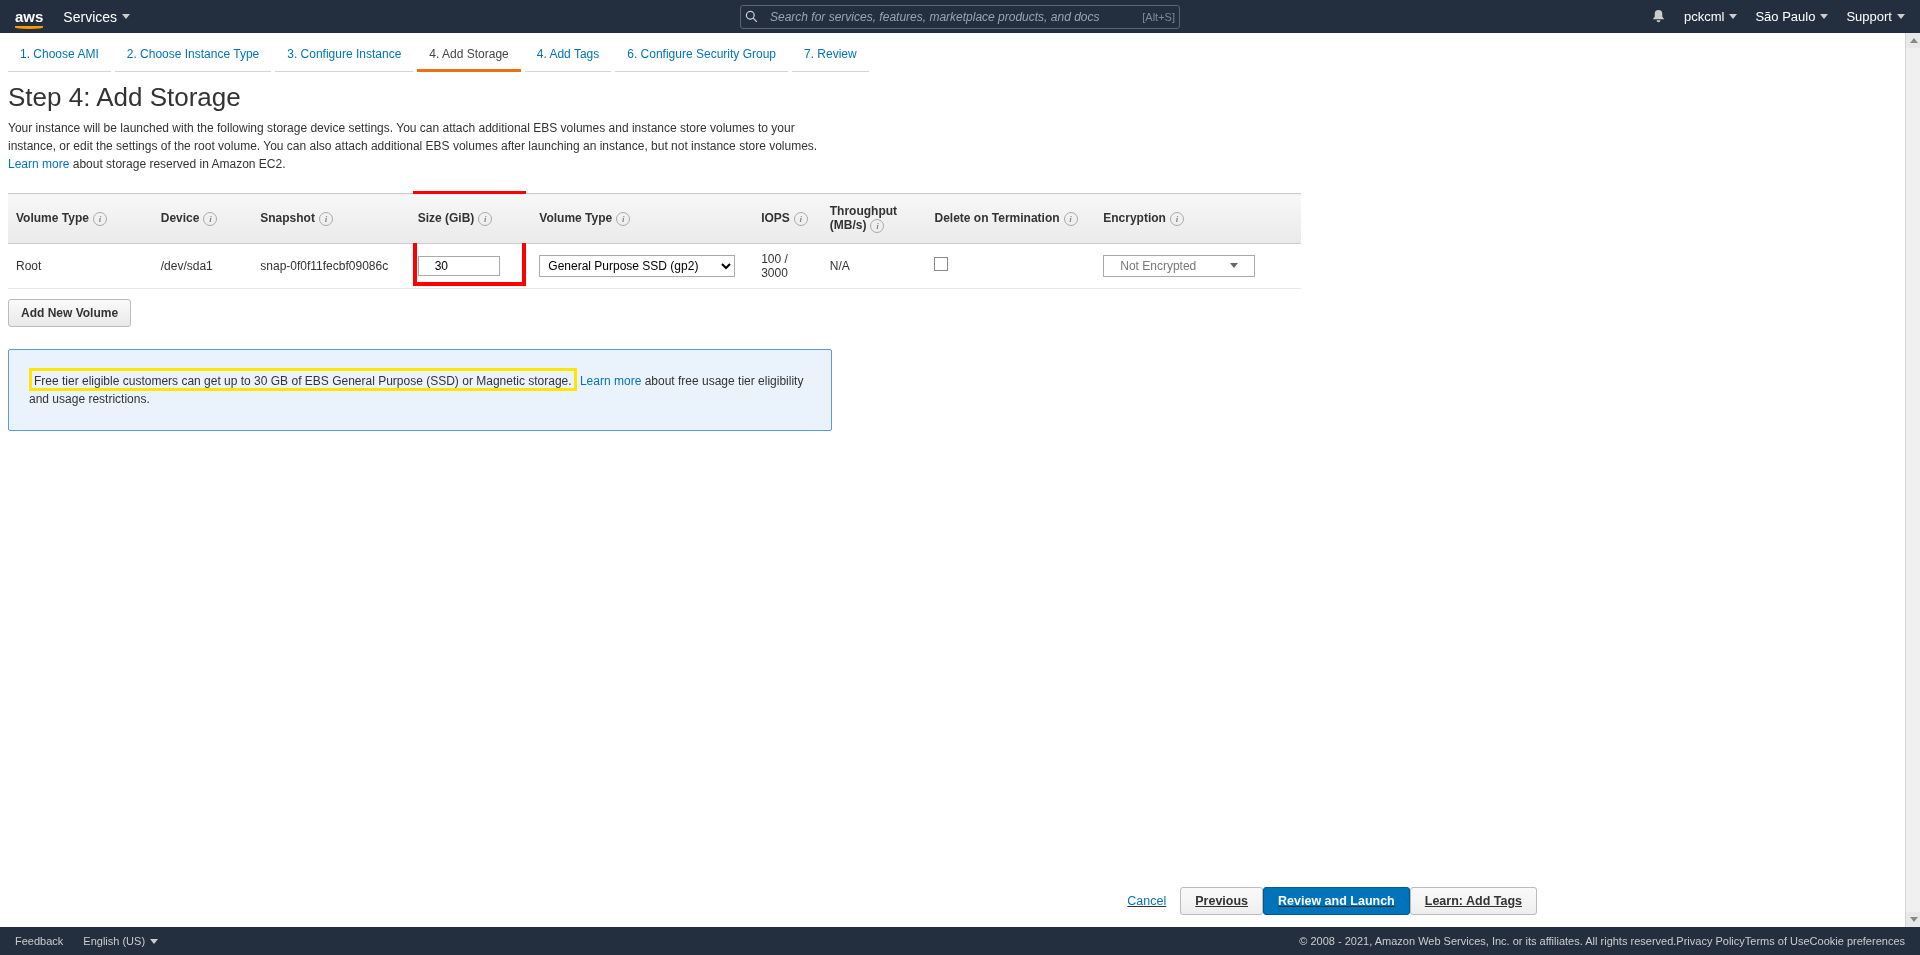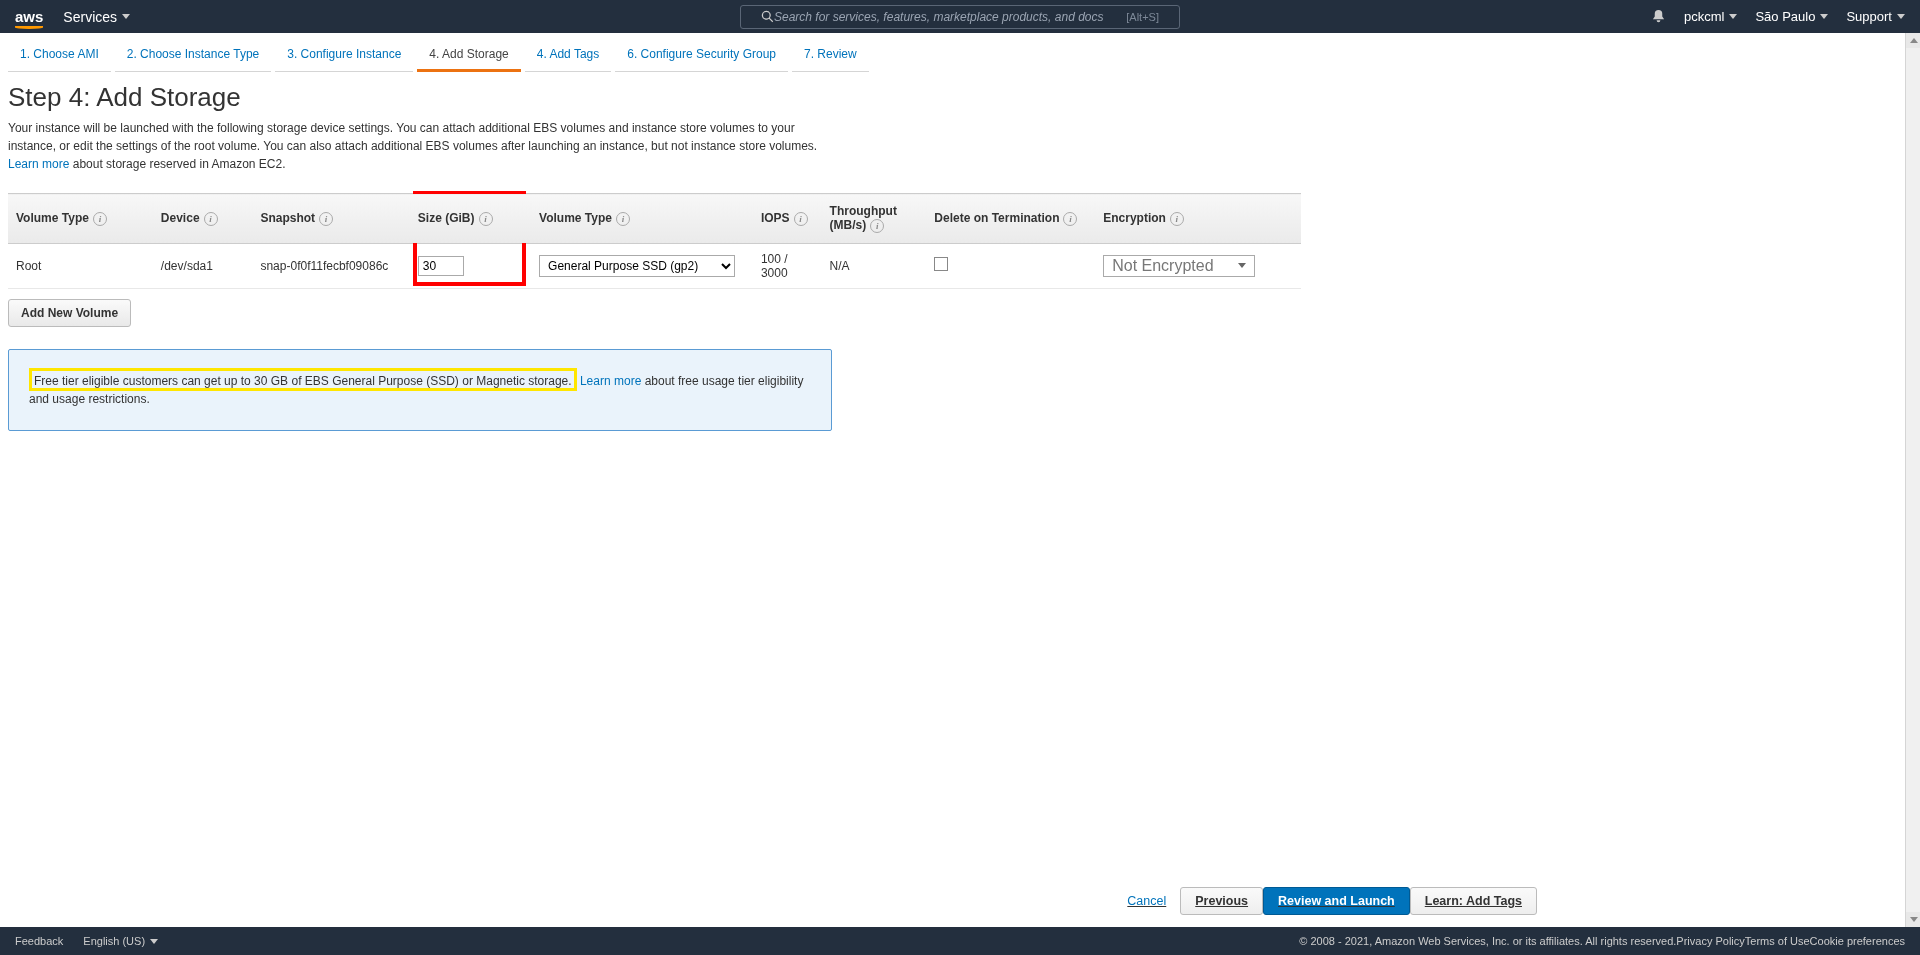--- a/index.html
+++ b/index.html
@@ -49,22 +49,22 @@
     .search-wrap {
       position: absolute;
       left: 50%;
       transform: translateX(-50%);
       width: 440px;
       height: 24px;
       border: 1px solid #5a6676;
       border-radius: 3px;
       display: flex;
       align-items: center;
-      padding: 0 20px;
-      gap: 0;
+      padding: 0 4px;
+      gap: 12px;
     }
     .search-wrap input {
       flex: 1;
       background: transparent;
       border: none;
       outline: none;
       color: #ccc;
       font-size: 12px;
       font-style: italic;
     }
@@ -193,41 +193,41 @@
     .red-highlight {
       position: absolute;
       border: 4px solid #ff0000;
       pointer-events: none;
       left: 413px;
       top: 158px;
       width: 113px;
       height: 95px;
     }
     .size-input {
-      width: 46px;
+      width: 82px;
       height: 20px;
       border: 1px solid #aaa;
-      padding: 1px 4px;
+      padding: 1px 16px;
       font-size: 12px;
     }
     .vol-type-select {
       width: 196px;
       height: 22px;
       border: 1px solid #aaa;
       background: #fff;
       font-size: 12px;
       padding: 1px 4px;
     }
     .enc-select {
       width: 152px;
       height: 22px;
       border: 1px solid #aaa;
       background: #fff;
-      font-size: 16px;
-      padding: 1px 8px;
+      font-size: 12px;
+      padding: 1px 16px;
       color: #777;
       display: flex;
       align-items: center;
       justify-content: space-between;
     }
     .checkbox {
       width: 14px; height: 14px;
       border: 1px solid #888;
       display: inline-block;
     }

